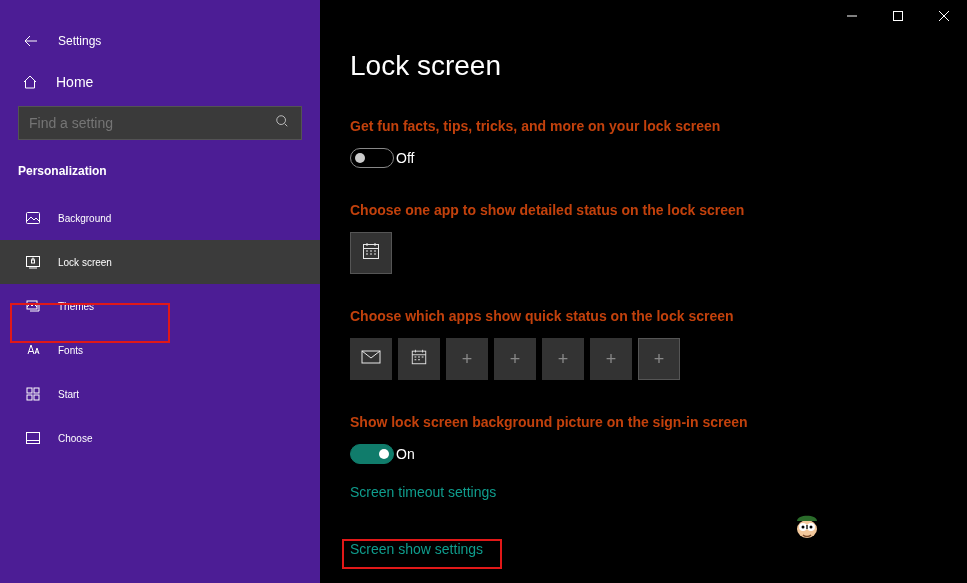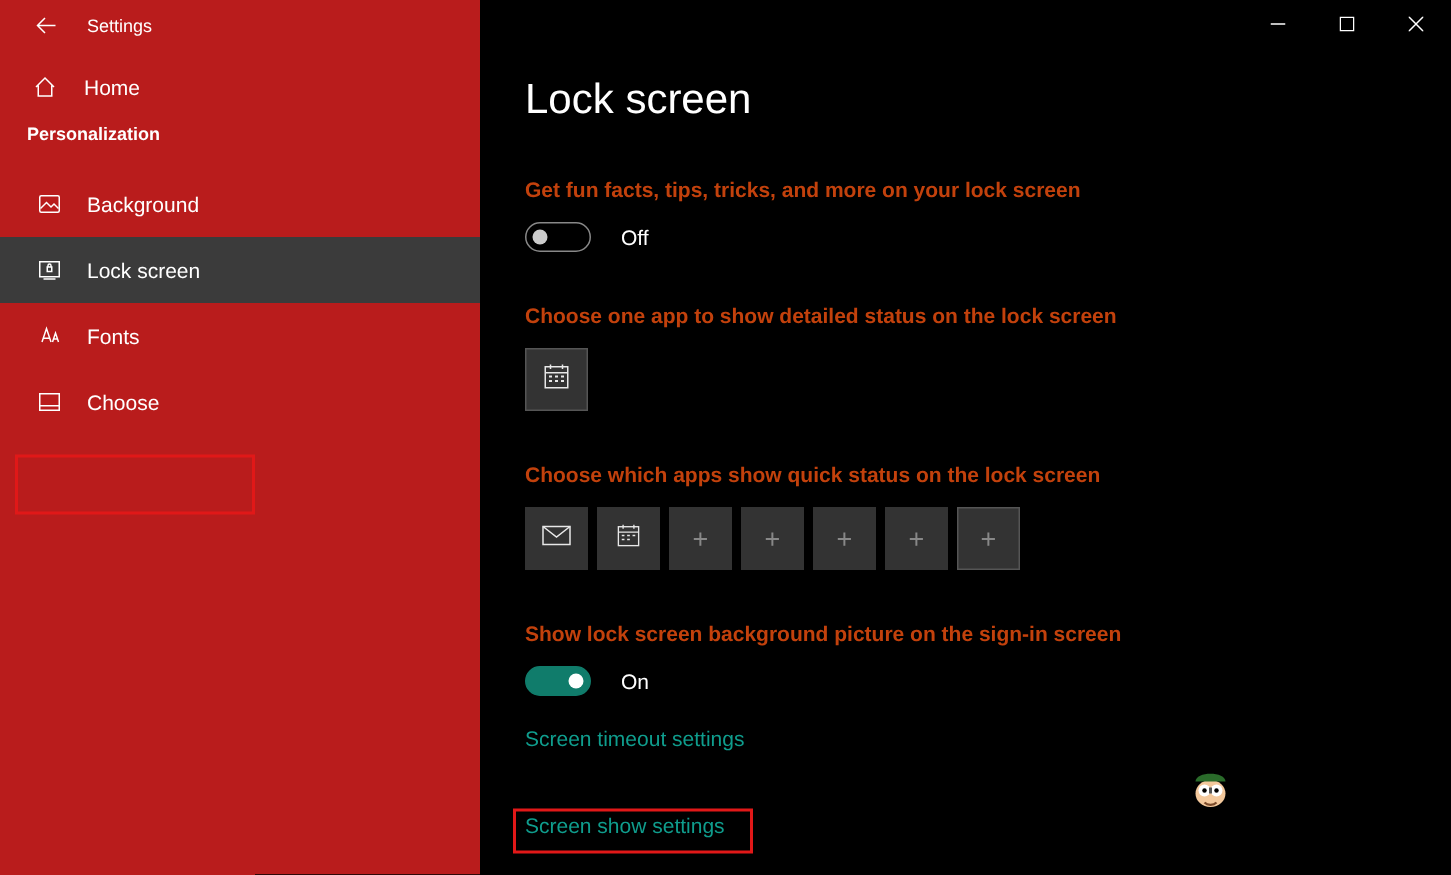--- a/index.html
+++ b/index.html
@@ -1,44 +1,44 @@
 <!DOCTYPE html>
 <html><head>
 <meta charset="utf-8">
 <style>
   * { margin: 0; padding: 0; box-sizing: border-box; font-family: "Segoe UI", Arial, sans-serif; }
   html, body { width: 967px; height: 583px; overflow: hidden; background: #000; color: #fff; }
   .window { display: flex; width: 100%; height: 100%; }
   
-  .sidebar { width: 320px; height: 100%; background: #b91c1c; display: flex; flex-direction: column; padding-top: 2px; font-weight: 400; }
+  .sidebar { width: 320px; height: 100%; background: #4c1d95; display: flex; flex-direction: column; padding-top: 26px; font-weight: 400; }
   .topbar { display: flex; align-items: center; padding: 6px 18px 14px 22px; font-size: 13px; color: #fff; }
   .back-icon { width: 18px; height: 18px; display: inline-flex; align-items: center; justify-content: center; margin-right: 18px; }
   .settings-title { font-size: 12px; }
   .home-row { display: flex; align-items: flex-end; padding: 10px 18px 10px 22px; cursor: pointer; }
   .home-row .ic { width: 18px; margin-right: 16px; display:inline-flex; align-items:center; }
   .home-row span.lbl { font-size: 14px; }
   .search-wrap { padding: 6px 18px 18px 18px; }
   .searchbox { position: relative; background: #3a3a3a; border: 1px solid #535353; height: 34px; display: flex; align-items: center; padding: 0 10px; }
   .searchbox input { flex:1; background: transparent; border: none; outline: none; color: #ccc; font-size: 14px; }
   .searchbox .sicon { width:16px; color:#ccc; }
   .section-head { padding: 6px 18px 18px 18px; font-size: 12px; font-weight: 600; color: #fff; }
   .navlist { display:flex; flex-direction:column; }
-  .navitem { display:flex; align-items:center; padding: 13px 24px; font-size: 14px; color:#fff; cursor:pointer; position:relative; }
+  .navitem { display:flex; align-items:center; padding: 13px 24px; font-size: 10px; color:#fff; cursor:pointer; position:relative; }
   .navitem .ic { width:18px; height:18px; margin-right:16px; display:inline-flex; align-items:center; justify-content:center; color:#fff; }
   .navitem.selected { background:#3b3b3b; }
   .navitem.selected::before { content:""; position:absolute; left:0; top:10px; bottom:10px; width:0; }
   .red-box-1 { position:absolute; border:2px solid #e11818; left:10px; top:303px; width:160px; height:40px; pointer-events:none; }
   
   .main { flex:1; background:#000; display:flex; flex-direction:column; position:relative; }
   .win-ctrls { position:absolute; top:0; right:0; height:32px; display:flex; }
   .win-ctrls .wc { width:46px; height:32px; display:flex; align-items:center; justify-content:center; cursor:pointer; }
   .content { padding: 50px 0 0 30px; width: 640px; }
   .page-title { font-size: 28px; font-weight: 350; margin-bottom: 36px; }
   .subhead { font-size: 14px; color:#c2410c; margin-bottom: 14px; font-weight: bold; }
-  .toggle-row { display:flex; align-items:center; gap:20px; margin-bottom: 34px; }
+  .toggle-row { display:flex; align-items:center; gap:2px; margin-bottom: 34px; }
   .toggle { width:44px; height:20px; border-radius:10px; border:1px solid #888; position:relative; background:transparent; }
   .toggle .knob { position:absolute; width:10px; height:10px; border-radius:50%; background:#ccc; top:4px; left:4px; }
   .toggle.on { background:#107c6b; border-color:#107c6b; }
   .toggle.on .knob { left:auto; right:4px; background:#fff; }
   .toggle-label { font-size:14px; }
   .tile-row { display:flex; gap:6px; margin-bottom:34px; }
   .tile { width:42px; height:42px; background:#333; display:flex; align-items:center; justify-content:center; cursor:pointer; }
   .tile.border { outline:1px solid #555; outline-offset:-1px; }
   .tile svg { color:#e8e8e8; }
   .plus { font-size:18px; color:#888; font-weight:300; line-height:1; }
@@ -63,20 +63,31 @@
 
     <div class="home-row">
       <span class="ic">
         <svg width="16" height="16" viewBox="0 0 16 16" fill="none" stroke="#fff" stroke-width="1">
             <path d="M2 8 8 2l6 6M3.5 7v7h9V7"></path>
           </svg>
       </span>
       <span class="lbl">Home</span>
     </div>
 
+    <div class="search-wrap">
+      <div class="searchbox">
+        <input type="text" placeholder="Find a setting" style="">
+        <span class="sicon">
+          <svg width="14" height="14" viewBox="0 0 16 16" fill="none" stroke="#ccc" stroke-width="1">
+              <circle cx="7" cy="7" r="5"></circle>
+              <path d="m11 11 3 3"></path>
+            </svg>
+        </span>
+      </div>
+    </div>
 
     <div class="section-head">Personalization</div>
 
     <div class="navlist">
       <div class="navitem">
         <span class="ic">
             <svg width="16" height="16" viewBox="0 0 16 16" fill="none" stroke="#fff" stroke-width="1">
               <rect x="1.5" y="2.5" width="13" height="11" rx="1"></rect>
               <path d="m2 11 4-4 3 3 2-2 3 3"></path>
             </svg>
@@ -90,24 +101,44 @@
               <path d="M4 14h8"></path>
               <rect x="6.5" y="6" width="3" height="3"></rect>
               <path d="M7 6V5a1 1 0 0 1 2 0v1"></path>
             </svg>
           </span>
         <span>Lock screen</span>
       </div>
       <div class="navitem">
         <span class="ic">
             <svg width="16" height="16" viewBox="0 0 16 16" fill="none" stroke="#fff" stroke-width="1">
+              <rect x="2" y="3" width="10" height="8"></rect>
+              <path d="m2 9 3-3 2 2 2-2 3 3M5 13h9V6"></path>
+            </svg>
+          </span>
+        <span>Themes</span>
+      </div>
+      <div class="navitem">
+        <span class="ic">
+            <svg width="16" height="16" viewBox="0 0 16 16" fill="none" stroke="#fff" stroke-width="1">
               <path d="M3 12 6 3l3 9M4 9.5h4M10 12l2-6 2 6M10.7 10h2.6"></path>
             </svg>
           </span>
         <span>Fonts</span>
+      </div>
+      <div class="navitem">
+        <span class="ic">
+            <svg width="16" height="16" viewBox="0 0 16 16" fill="none" stroke="#fff" stroke-width="1">
+              <rect x="2" y="2" width="5" height="5"></rect>
+              <rect x="9" y="2" width="5" height="5"></rect>
+              <rect x="2" y="9" width="5" height="5"></rect>
+              <rect x="9" y="9" width="5" height="5"></rect>
+            </svg>
+          </span>
+        <span>Start</span>
       </div>
       <div class="navitem">
         <span class="ic">
             <svg width="16" height="16" viewBox="0 0 16 16" fill="none" stroke="#fff" stroke-width="1">
               <rect x="1.5" y="2.5" width="13" height="11"></rect>
               <path d="M1.5 10.5h13"></path>
             </svg>
           </span>
         <span>Choose</span>
       </div>

